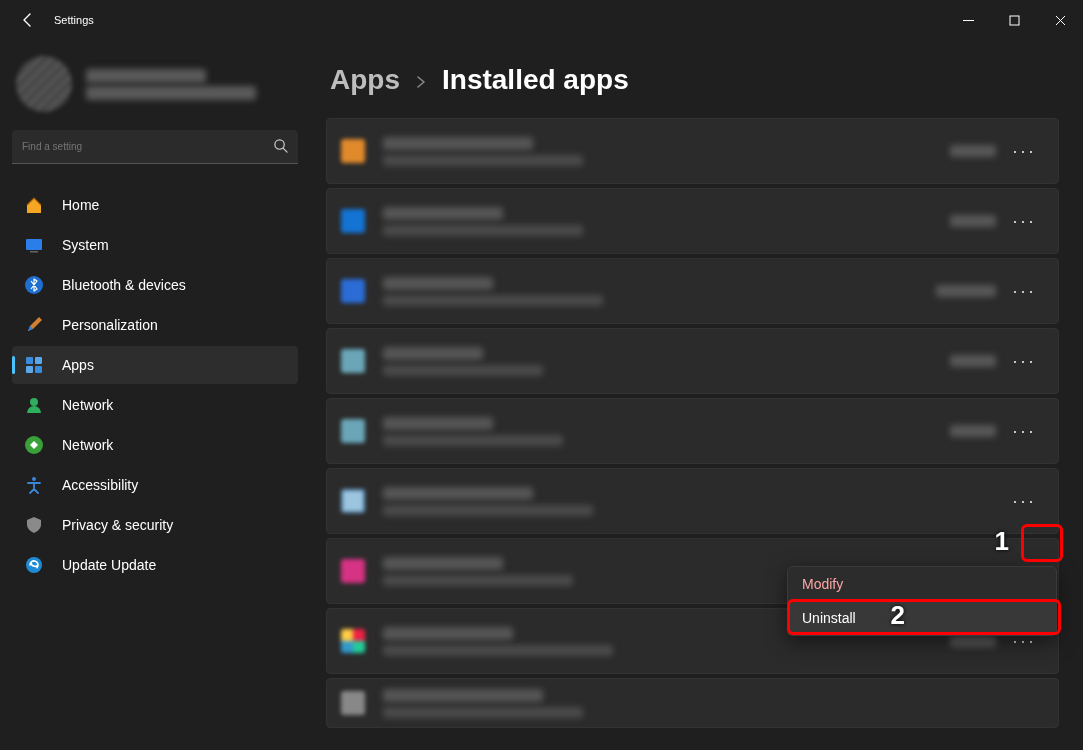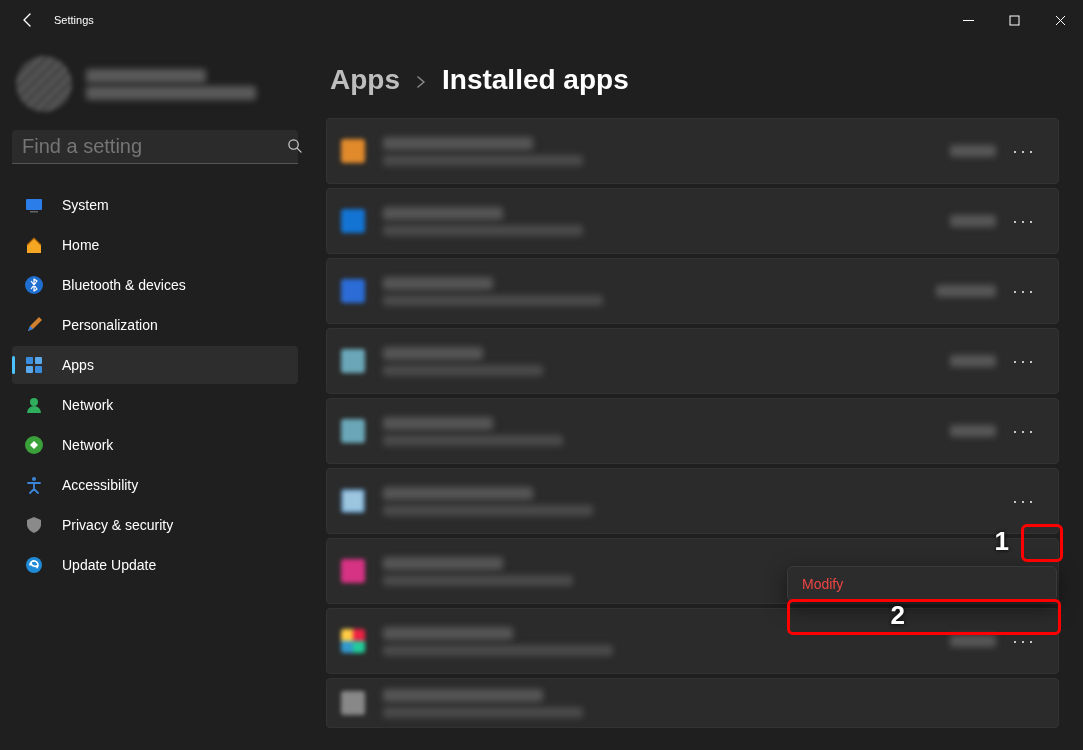--- a/index.html
+++ b/index.html
@@ -77,21 +77,21 @@
     background: #2b2b2b;
     border-radius: 4px 4px 0 0;
     padding: 0 10px;
     margin-bottom: 22px;
   }
   .search input {
     flex: 1;
     background: transparent;
     border: none;
     color: #ddd;
-    font-size: 20px;
+    font-size: 10px;
     outline: none;
   }
   .search .mag { color: #bbb; }
   .navlist { list-style: none; }
   .navitem {
     height: 38px;
     display: flex;
     align-items: center;
     padding: 0 10px;
     border-radius: 4px;
@@ -209,21 +209,21 @@
     box-shadow: 0 6px 20px rgba(0,0,0,.5);
     overflow: visible;
     z-index: 10;
   }
   .ctxitem {
     height: 34px;
     display:flex; align-items:center;
     padding: 0 14px;
     font-size: 14px;
   }
-  .ctxitem.disabled { color: #ef4444; }
+  .ctxitem.disabled { color: #fca5a5; }
   .ctxitem.hover { background: #383838; }
   
   .callout {
     position: absolute;
     border: 3px solid #ff0000;
     border-radius: 6px;
     pointer-events: none;
     z-index: 20;
   }
   .callout-num {
@@ -282,34 +282,34 @@
             <circle cx="7" cy="7" r="5" fill="none" stroke="#ccc" stroke-width="1.3"></circle>
             <path d="M11 11l4 4" stroke="#ccc" stroke-width="1.3" stroke-linecap="round"></path>
           </svg>
       </span>
     </div>
 
     <ul class="navlist">
       <li class="navitem">
         <span class="ic">
             <svg width="20" height="20" viewBox="0 0 20 20">
+              <path d="M3 10l7-7 7 7v8H3z" fill="#f5a623" stroke="#b56e00" stroke-width="0"></path>
+              <path d="M3 10l7-7 7 7" fill="none" stroke="#a05a00" stroke-width="1.2"></path>
+            </svg>
+          </span>
+        <span>Home</span>
+      </li>
+      <li class="navitem">
+        <span class="ic">
+            <svg width="20" height="20" viewBox="0 0 20 20">
               <rect x="2" y="4" width="16" height="11" rx="1" fill="#2b7de9"></rect>
               <rect x="6" y="16" width="8" height="1.5" fill="#666"></rect>
             </svg>
           </span>
         <span>System</span>
-      </li>
-      <li class="navitem">
-        <span class="ic">
-            <svg width="20" height="20" viewBox="0 0 20 20">
-              <path d="M3 10l7-7 7 7v8H3z" fill="#f5a623" stroke="#b56e00" stroke-width="0"></path>
-              <path d="M3 10l7-7 7 7" fill="none" stroke="#a05a00" stroke-width="1.2"></path>
-            </svg>
-          </span>
-        <span>Home</span>
       </li>
       <li class="navitem">
         <span class="ic">
             <svg width="20" height="20" viewBox="0 0 20 20">
               <circle cx="10" cy="10" r="9" fill="#1f6fd0"></circle>
               <path d="M7 6l6 8-3 2V4l3 2-6 8" fill="none" stroke="#fff" stroke-width="1.2" stroke-linejoin="round"></path>
             </svg>
           </span>
         <span>Bluetooth &amp; devices</span>
       </li>
@@ -475,20 +475,21 @@
         <div class="appicon grey"></div>
         <div class="apptext">
             <div class="apptitle" style="width:160px"></div>
             <div class="appsub" style="width:200px"></div>
           </div>
       </div>
     </div>
 
     <div class="ctxmenu">
       <div class="ctxitem disabled">Modify</div>
+      <div class="ctxitem hover">Uninstall</div>
     </div>
 
     <div class="callout" style="right:20px; top:484px; width:42px; height:38px;"></div>
     <div class="callout-num" style="right:74px; top:486px;">1</div>
 
     <div class="callout" style="right:22px; top:559px; width:274px; height:36px;"></div>
     <div class="callout-num" style="right:178px; top:560px;">2</div>
 
   </main>
 </div>

